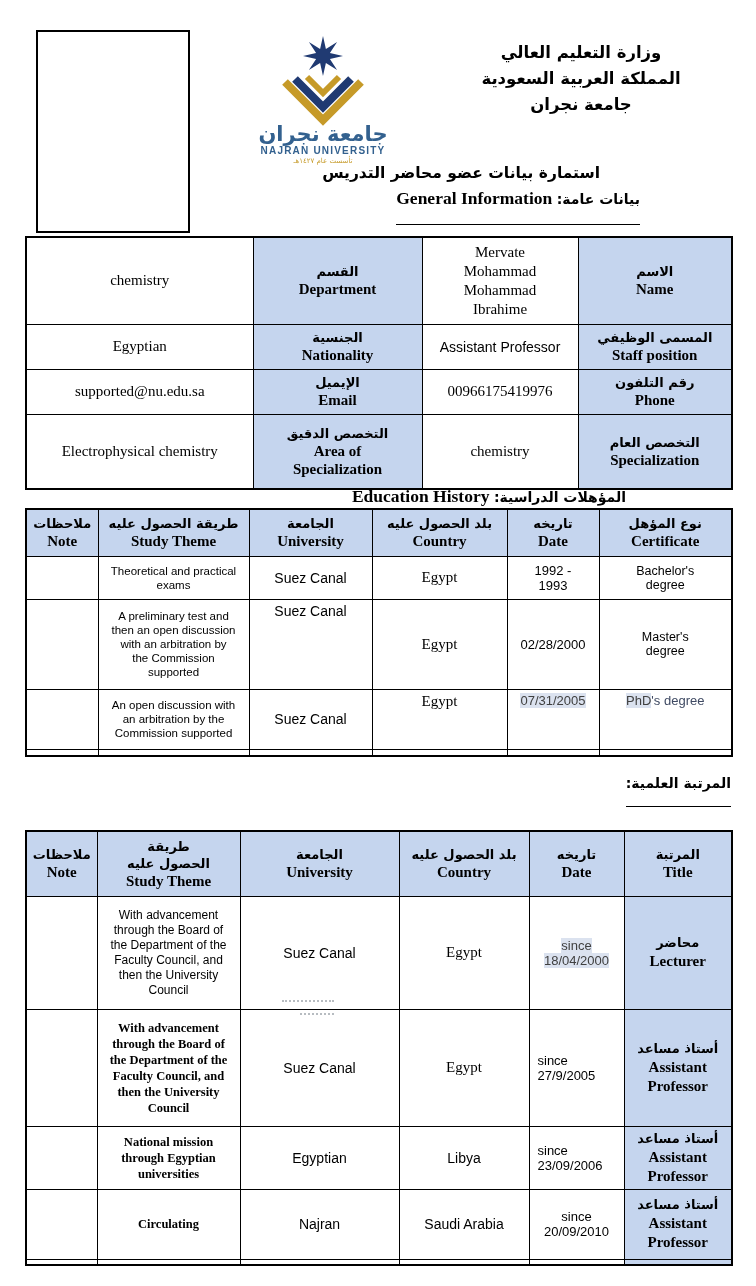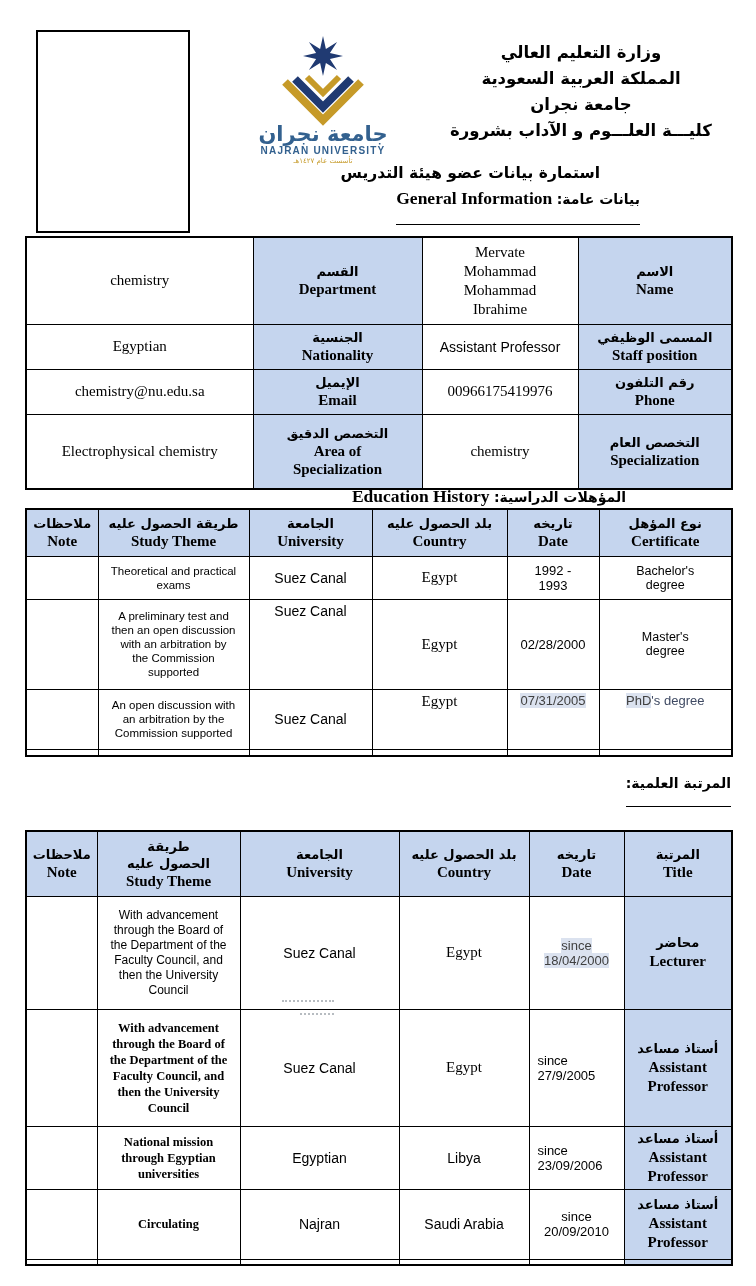--- a/index.html
+++ b/index.html
@@ -89,24 +89,23 @@
       <text class="logo-ar-name" x="71" y="107" text-anchor="middle" font-size="21" fill="#33618f" direction="rtl">جامعة نجران</text>
       <text class="logo-en-name" x="71" y="120" text-anchor="middle" font-size="10" fill="#33618f">NAJRAN UNIVERSITY</text>
       <text class="logo-founded" x="71" y="129" text-anchor="middle" font-size="7" fill="#c69a28" direction="rtl">تأسست عام ١٤٢٧هـ</text>
     </svg>
   </div>
 
   <div class="hdr-ar">
     <div>وزارة التعليم العالي</div>
     <div>المملكة العربية السعودية</div>
     <div>جامعة نجران</div>
-    <div>كليـــة العلـــوم و الآداب بشرورة</div>
-  </div>
-
-  <div class="form-title">استمارة بيانات عضو هيئة التدريس</div>
+  </div>
+
+  <div class="form-title">استمارة بيانات عضو محاضر التدريس</div>
   <div class="sec-heading" id="gi-heading">
     <span class="ar">بيانات عامة:</span>
     <span class="en">General Information</span>
   </div>
 
   <table id="t-general">
     <colgroup>
         <col style="width:227px">
         <col style="width:169px">
         <col style="width:156px">
@@ -133,21 +132,21 @@
         <div class="h-ar">الجنسية</div>
         <div class="h-en">Nationality</div>
       </td>
       <td class="v-sans" style="font-size:14px">Assistant Professor</td>
       <td class="lbl">
         <div class="h-ar">المسمى الوظيفي</div>
         <div class="h-en">Staff position</div>
       </td>
     </tr>
     <tr>
-      <td class="v-serif">chemistry@nu.edu.sa</td>
+      <td class="v-serif">supported@nu.edu.sa</td>
       <td class="lbl">
         <div class="h-ar">الإيميل</div>
         <div class="h-en">Email</div>
       </td>
       <td class="v-serif">00966175419976</td>
       <td class="lbl">
         <div class="h-ar">رقم التلفون</div>
         <div class="h-en">Phone</div>
       </td>
     </tr>

